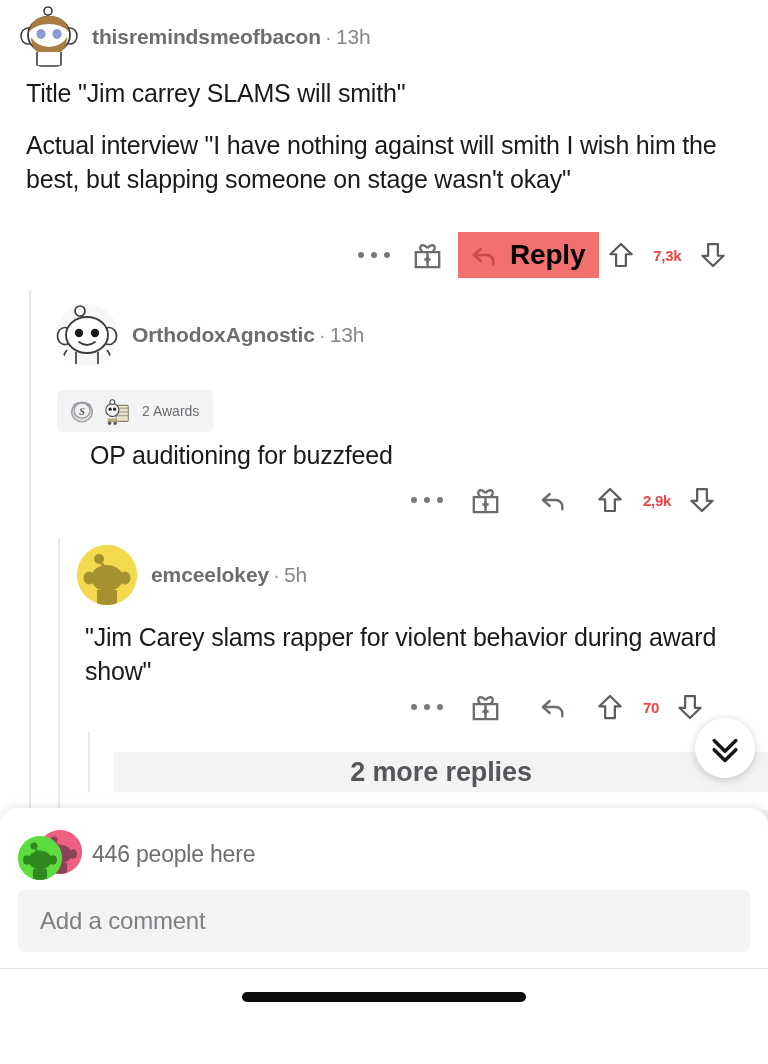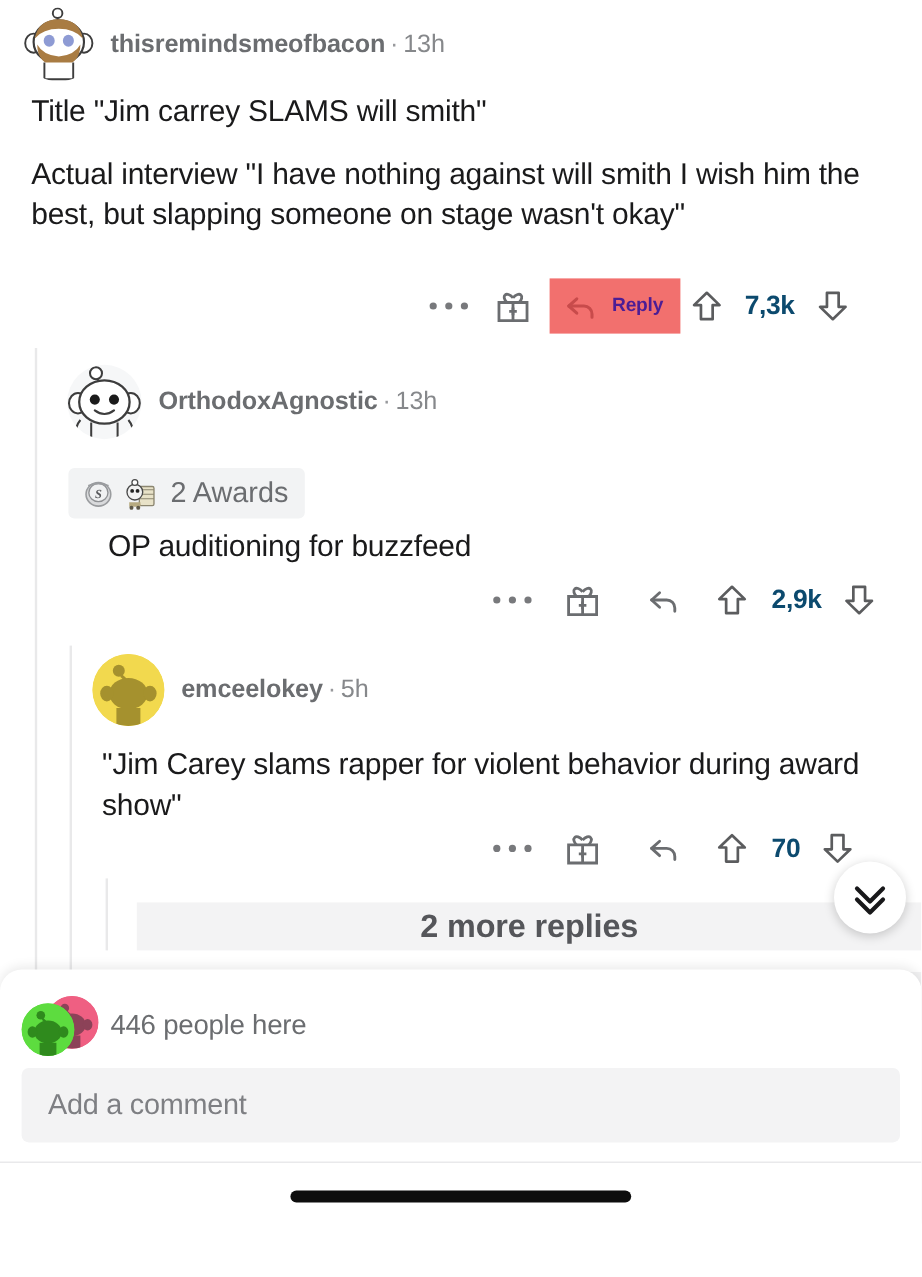--- a/index.html
+++ b/index.html
@@ -66,21 +66,21 @@
   .awards-pill {
     display: inline-flex;
     align-items: center;
     gap: 6px;
     background: #f2f3f4;
     border-radius: 5px;
     padding: 6px 14px 6px 10px;
   }
   .award-icon { width: 30px; height: 30px; flex: 0 0 auto; }
   .awards-count {
-    font-size: 24px;
+    font-size: 14px;
     color: #6b6d70;
     font-weight: 400;
     margin-left: 3px;
     white-space: nowrap;
   }
 
   
   .actions {
     position: absolute;
     display: flex;
@@ -98,38 +98,38 @@
     gap: 7px;
     align-items: center;
   }
   .dots i {
     width: 6px; height: 6px;
     border-radius: 50%;
     background: #78797c;
     display: block;
   }
   .score {
-    font-size: 22px;
+    font-size: 15px;
     font-weight: 700;
-    color: #0c4a6e;
+    color: #ef4444;
     letter-spacing: -0.3px;
     white-space: nowrap;
   }
 
   .reply-btn {
     display: inline-flex;
     align-items: center;
     gap: 10px;
     padding: 8px 14px 8px 10px;
   }
   .reply-btn.highlighted { background: #f2706e; }
   .reply-label {
-    font-size: 16px;
+    font-size: 28px;
     font-weight: 700;
-    color: #4c1d95;
+    color: #000000;
     letter-spacing: -0.2px;
   }
 
   
   .more-replies {
     position: absolute;
     background: #f3f3f4;
     display: flex;
     align-items: center;
     justify-content: center;

